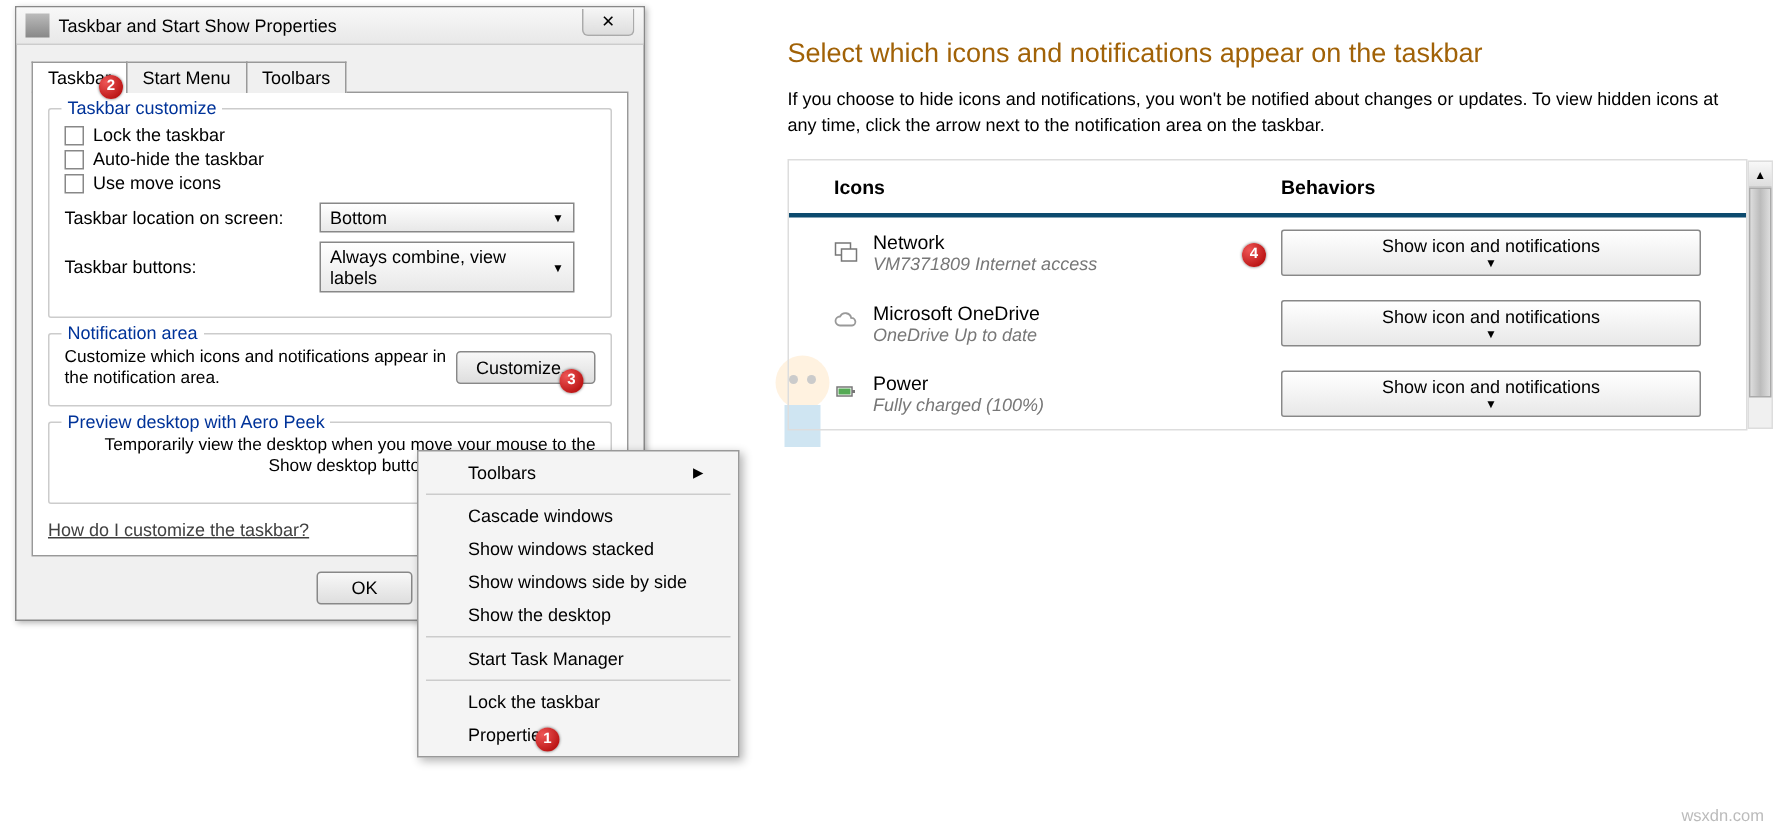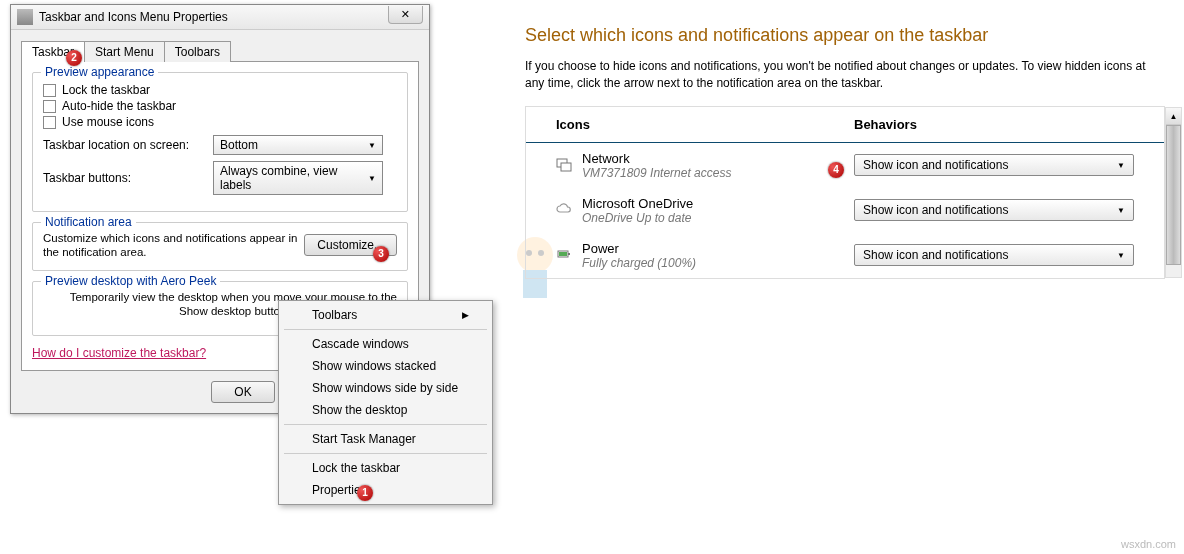--- a/index.html
+++ b/index.html
@@ -21,87 +21,87 @@
 .group-title { position: absolute; top: -8px; left: 8px; background: #fff; padding: 0 4px; font-size: 12px; color: #003399; }
 .chk-row { display: flex; align-items: center; margin: 2px 0; }
 .chk { width: 13px; height: 13px; border: 1px solid #888; background: #fff; margin-right: 6px; }
 .combo-row { display: flex; align-items: center; margin: 6px 0; }
 .combo-row .lbl { width: 170px; }
 .combo { display: flex; align-items: center; justify-content: space-between; border: 1px solid #888; background: linear-gradient(#fff,#e8e8e8); padding: 2px 6px; width: 170px; font-size: 12px; }
 .combo .arrow { font-size: 8px; }
 .notif-row { display: flex; align-items: center; }
 .notif-text { flex: 1; font-size: 11.5px; line-height: 1.25; }
 .btn { border: 1px solid #888; background: linear-gradient(#f8f8f8,#dedede); padding: 3px 12px; font-size: 12px; border-radius: 3px; }
-.link { color: #be185d; text-decoration: underline; font-size: 12px; }
+.link { color: #404040; text-decoration: underline; font-size: 12px; }
 .dlg-buttons { display: flex; justify-content: flex-end; gap: 8px; margin: 0 10px 10px 10px; }
 .dlg-buttons .btn { width: 64px; text-align: center; }
 
 
 .ctxmenu { position: absolute; left: 278px; top: 300px; width: 215px; background: #f4f4f4; border: 1px solid #999; box-shadow: 2px 2px 6px rgba(0,0,0,0.3); padding: 3px; }
 .ctxmenu .mi { padding: 4px 20px 4px 30px; font-size: 12px; display: flex; justify-content: space-between; align-items: center; }
 .ctxmenu .sep { border-top: 1px solid #ccc; margin: 3px 2px; }
 .ctxmenu .sub { font-size: 9px; }
 
 
 .rightpanel { position: absolute; left: 525px; top: 25px; width: 640px; }
 .rp-title { color: #a16207; font-size: 18px; font-weight: 400; margin-bottom: 12px; }
 .rp-desc { font-size: 12px; line-height: 1.4; margin-bottom: 14px; }
 .rp-table { border: 1px solid #ddd; }
-.rp-head { display: flex; padding: 10px 30px; border-bottom: 1px solid #0c4a6e; }
+.rp-head { display: flex; padding: 10px 30px; border-bottom: 3px solid #0c4a6e; }
 .rp-head .c1 { flex: 1; font-weight: bold; font-size: 13px; }
 .rp-head .c2 { width: 280px; font-weight: bold; font-size: 13px; }
 .rp-row { display: flex; padding: 8px 30px; align-items: center; }
 .rp-row .iconcell { width: 26px; }
 .rp-row .textcell { flex: 1; }
 .rp-row .textcell .nm { font-size: 13px; }
 .rp-row .textcell .st { font-size: 12px; color: #777; font-style: italic; }
 .rp-row .selcell { width: 280px; }
-.rp-row .combo2 { display: flex; align-items: center; justify-content: space-between; border: 1px solid #888; background: linear-gradient(#fff,#e8e8e8); padding: 3px 8px; font-size: 12px; border-radius: 2px; }
+.rp-row .combo2 { display: flex; align-items: center; justify-content: space-between; border: 1px solid #888; background: linear-gradient(#fff,#e8e8e8); padding: 3px 8px; font-size: 12px; border-radius: 2px; flex-direction: column; }
 .rp-scroll { position: absolute; right: -18px; top: 0; bottom: 0; width: 17px; background: #f0f0f0; border: 1px solid #ddd; }
 .sb-btn { height: 17px; background: linear-gradient(#f8f8f8,#dedede); border-bottom: 1px solid #ccc; text-align: center; font-size: 8px; line-height: 17px; }
 .sb-thumb { height: 140px; background: linear-gradient(90deg,#ddd,#bbb,#ddd); border: 1px solid #aaa; margin: 0; }
 
 
 .badge { position: absolute; width: 16px; height: 16px; border-radius: 50%; background: radial-gradient(circle at 30% 30%, #e55, #a00); color: #fff; font-size: 10px; font-weight: bold; text-align: center; line-height: 16px; box-shadow: 0 0 2px rgba(0,0,0,0.6); z-index: 50; }
 
 .ico { width: 16px; height: 16px; display: inline-block; }
 svg { display: block; }
 
 .watermark { position: absolute; right: 8px; bottom: 4px; font-size: 11px; color: #bbb; }
 .bg-mascot { position: absolute; left: 495px; top: 225px; width: 80px; height: 80px; opacity: 0.25; z-index:-1; }
 </style>
 </head>
 <body>
 
 <div class="dialog">
   <div class="titlebar">
     <div class="ticon"></div>
-    <div class="title">Taskbar and Icons Menu Properties</div>
+    <div class="title">Taskbar and Start Show Properties</div>
     <div class="close-slot">✕</div>
   </div>
   <div class="tabs">
     <div class="tab active">Taskbar</div>
     <div class="tab">Start Menu</div>
     <div class="tab">Toolbars</div>
   </div>
   <div class="tabbody">
     
     <div class="group">
-      <div class="group-title">Preview appearance</div>
+      <div class="group-title">Taskbar customize</div>
       <div class="chk-row">
         <div class="chk"></div>
         <span>Lock the taskbar</span>
       </div>
       <div class="chk-row">
         <div class="chk"></div>
         <span>Auto-hide the taskbar</span>
       </div>
       <div class="chk-row">
         <div class="chk"></div>
-        <span>Use mouse icons</span>
+        <span>Use move icons</span>
       </div>
       <div class="combo-row">
         <span class="lbl">Taskbar location on screen:</span>
         <div class="combo">
           <span>Bottom</span>
           <span class="arrow">▼</span>
         </div>
       </div>
       <div class="combo-row">
         <span class="lbl">Taskbar buttons:</span>

